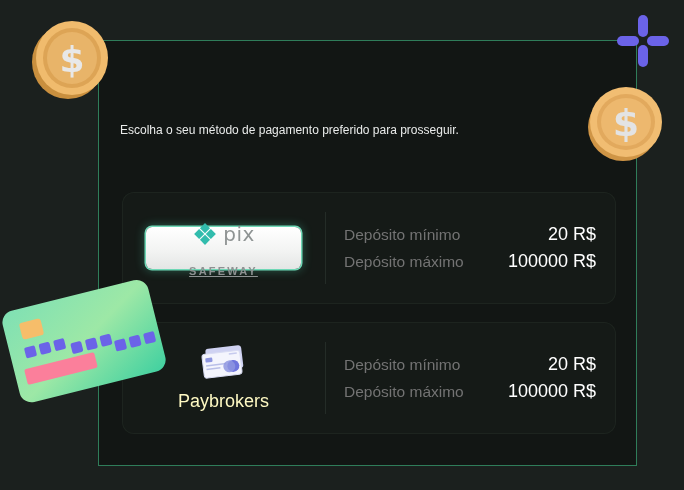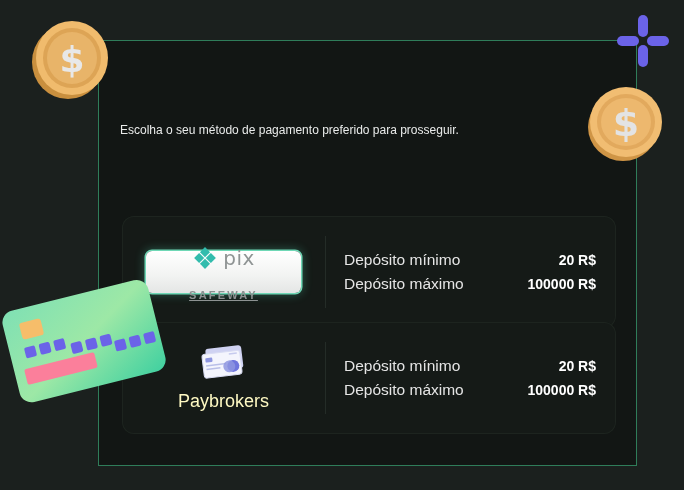--- a/index.html
+++ b/index.html
@@ -59,21 +59,21 @@
   
   .method-row {
     position: absolute;
     left: 122px;
     width: 494px;
     border-radius: 12px;
     background: #151a17;
     box-shadow: inset 0 0 0 1px #1d241f;
     box-sizing: border-box;
   }
-  #method-row-0 { top: 216px; height: 112px; padding-left: 24px; }
+  #method-row-0 { top: 192px; height: 112px; padding-left: 24px; }
   #method-row-1 { top: 322px; height: 112px; }
 
   .method-logo-cell {
     position: absolute;
     left: 0;
     top: 0;
     width: 203px;
     height: 100%;
     display: flex;
     flex-direction: column;
@@ -99,25 +99,25 @@
     justify-content: center;
     gap: 6px;
   }
   .info-line {
     display: flex;
     justify-content: space-between;
     align-items: baseline;
   }
   .info-label {
     font-size: 15.5px;
-    color: #e5e5e5;
+    color: #737373;
   }
   .info-value {
-    font-size: 14px;
-    font-weight: bold;
+    font-size: 18px;
+    font-weight: normal;
     color: #ffffff;
     white-space: nowrap;
   }
 
   
   .pix-logo-box {
     width: 155px;
     height: 42px;
     border-radius: 6px;
     background: linear-gradient(180deg, #ffffff 0%, #f3f4f3 55%, #e4e6e5 100%);

